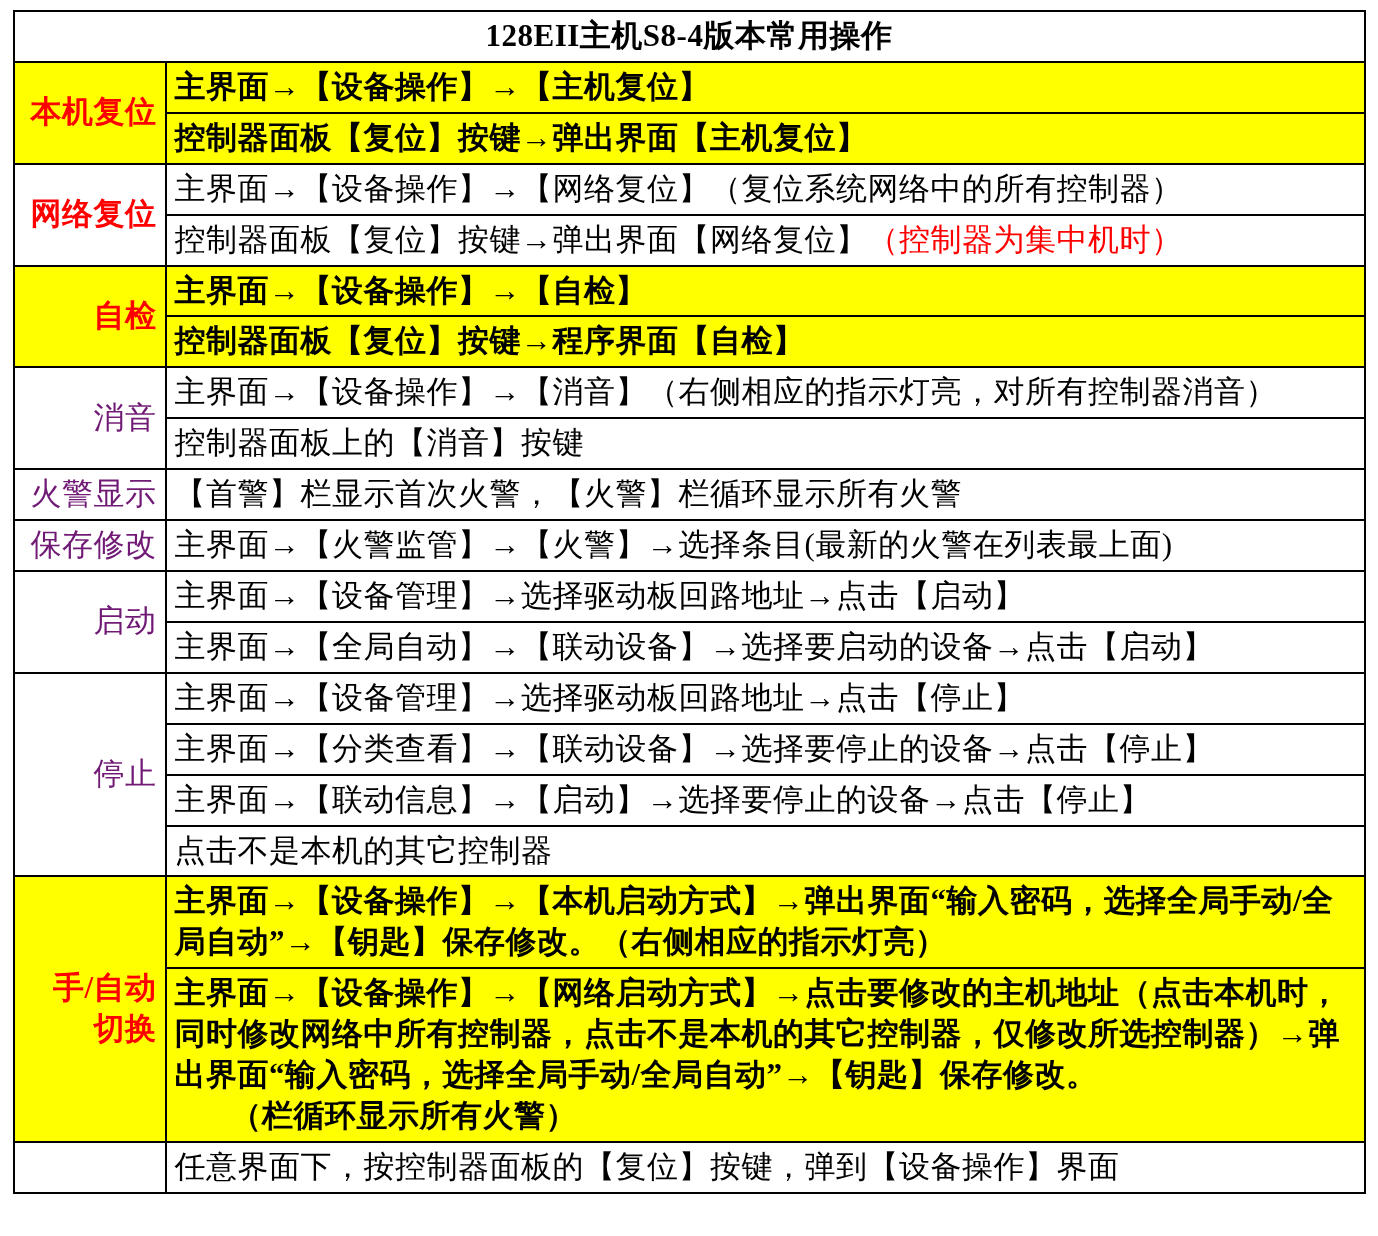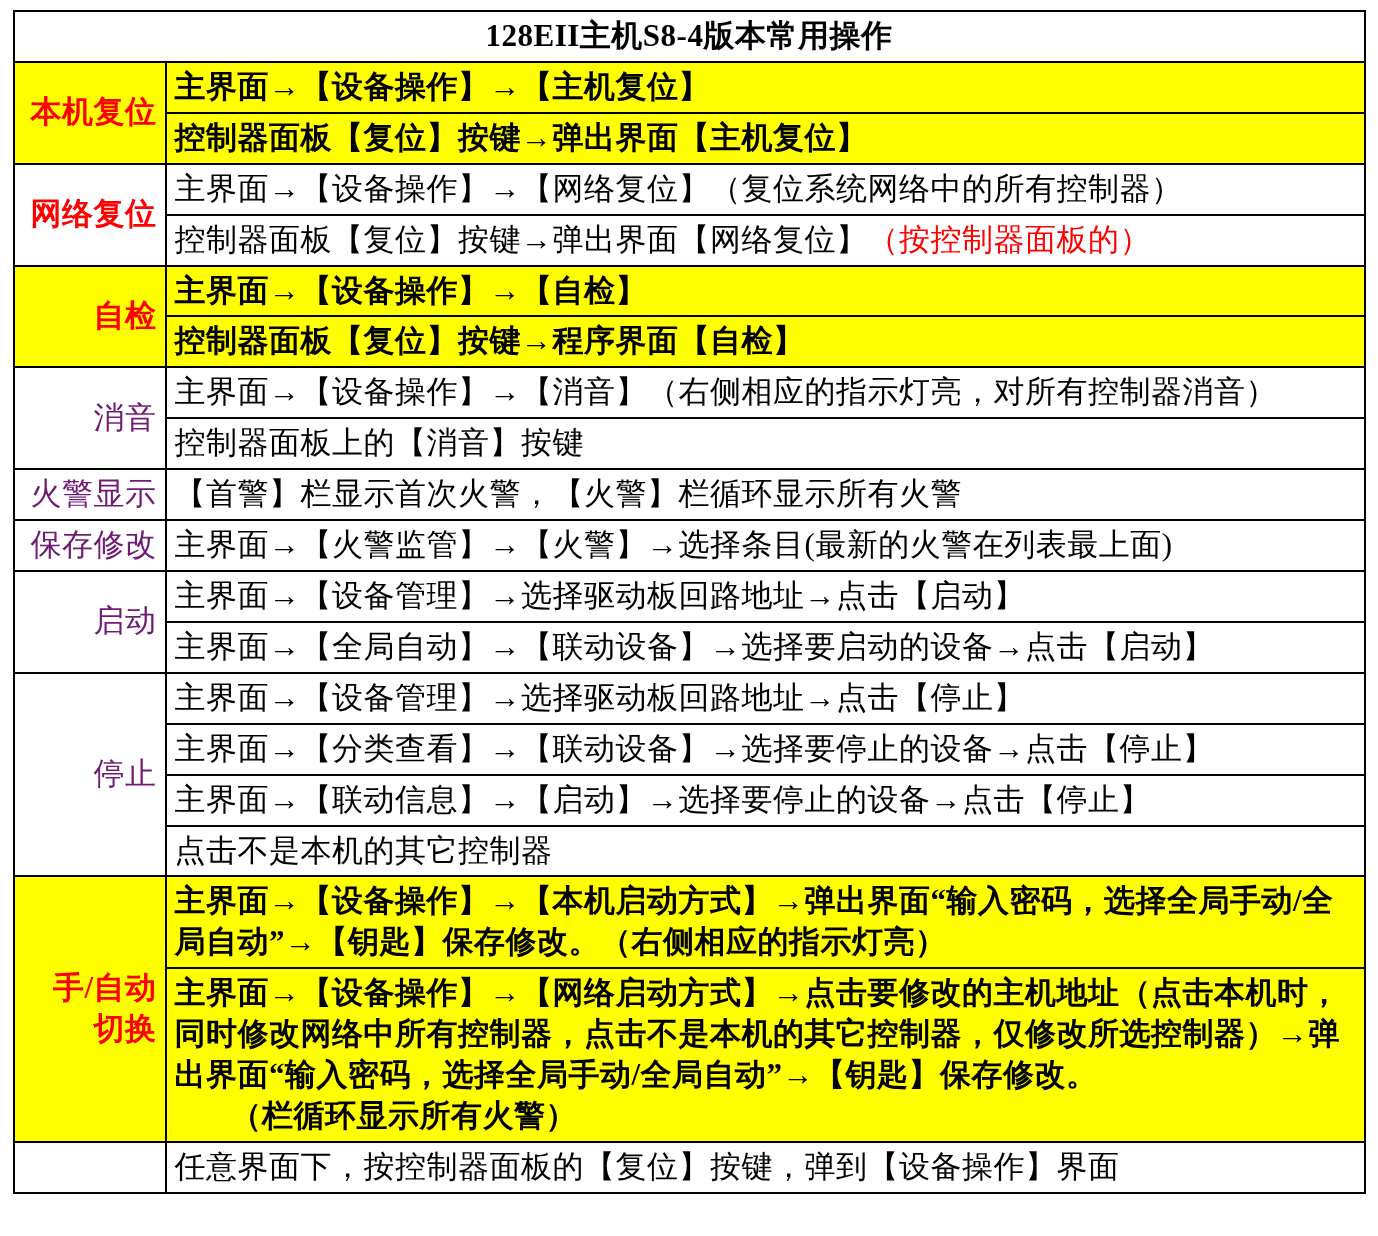--- a/index.html
+++ b/index.html
@@ -103,21 +103,21 @@
       </tr>
       <tr>
         <td class="yellow bold">控制器面板【复位】按键→弹出界面【主机复位】</td>
       </tr>
 
       <tr>
         <td class="label-cell label-red white" rowspan="2">网络复位</td>
         <td class="white">主界面→【设备操作】→【网络复位】（复位系统网络中的所有控制器）</td>
       </tr>
       <tr>
-        <td class="white"><span>控制器面板【复位】按键→弹出界面【网络复位】</span><span class="red-inline">（按控制器面板的）</span></td>
+        <td class="white"><span>控制器面板【复位】按键→弹出界面【网络复位】</span><span class="red-inline">（控制器为集中机时）</span></td>
       </tr>
 
       <tr>
         <td class="label-cell label-red yellow" rowspan="2">自检</td>
         <td class="yellow bold">主界面→【设备操作】→【自检】</td>
       </tr>
       <tr>
         <td class="yellow bold">控制器面板【复位】按键→程序界面【自检】</td>
       </tr>
 

